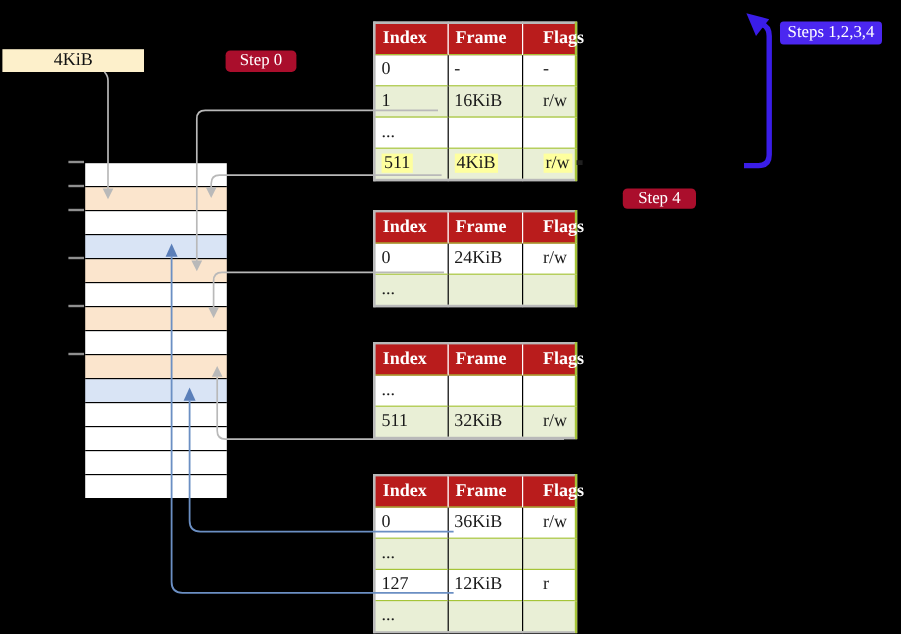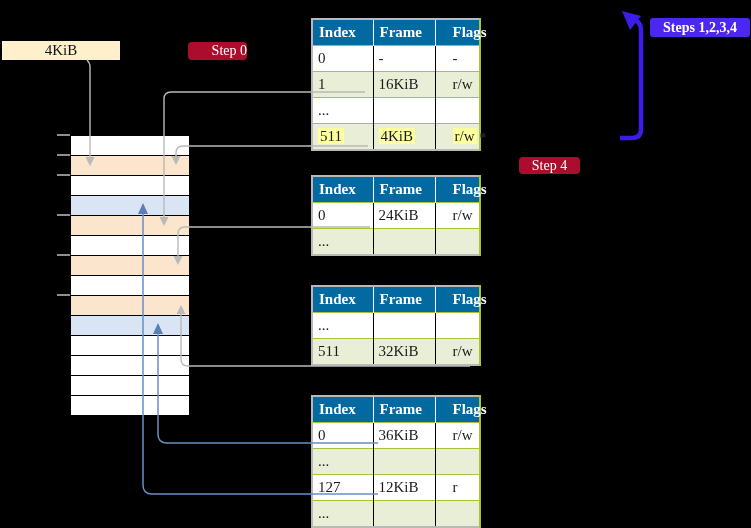--- a/index.html
+++ b/index.html
@@ -8,39 +8,39 @@
 
   
   .pagesize{position:absolute;left:2px;top:41px;width:118px;height:19px;background:#fdf0cb;
             color:#111;font-size:15px;line-height:19px;text-align:center;}
 
   
   .badge{position:absolute;color:#fff;font-size:14px;text-align:center;border-radius:4px;
          white-space:nowrap;}
   .badge.red{background:#aa0e2c;}
   .badge.blue{background:#4b27f0;border-radius:3px;}
-  #badge-step0{left:188px;top:42px;width:59px;height:18px;line-height:18px;text-align:right;}
+  #badge-step0{left:188px;top:42px;width:59px;height:18px;line-height:18px;}
   #badge-steps123{left:510px;top:19px;width:90px;height:18px;line-height:18px;}
-  #badge-steps1234{left:650px;top:18px;width:100px;height:19px;line-height:19px;font-weight:bold;}
+  #badge-steps1234{left:650px;top:18px;width:85px;height:19px;line-height:19px;}
   #badge-step4{left:519px;top:157px;width:61px;height:17px;line-height:17px;text-align:center;}
 
   
   .memcol{position:absolute;left:70px;top:135px;width:120px;border:1px solid #000;
           box-sizing:border-box;z-index:1;}
   .mrow{height:19px;border-bottom:1px solid #000;box-sizing:content-box;}
   .mrow:last-child{border-bottom:none;}
   .mrow.white{background:#ffffff;}
   .mrow.peach{background:#fbe5cd;}
   .mrow.blue{background:#d9e4f5;}
   .tick{position:absolute;left:57px;width:13px;height:2px;background:#8f8f8f;}
 
   
   table.ptable{position:absolute;left:311px;border-collapse:collapse;background:#fff;
                border:2px solid #b9b9b9;table-layout:fixed;width:168px;z-index:2;}
-  table.ptable th{background:#0369a1;color:#fff;font-weight:bold;font-size:15px;text-align:left;
+  table.ptable th{background:#b91c1c;color:#fff;font-weight:bold;font-size:15px;text-align:left;
                   padding:1px 0 2px 6px;height:22px;border-right:1px solid #fff;}
   table.ptable td{font-size:15px;color:#1a1a1a;padding:1px 0 2px 5px;height:22px;
                   border-right:1px solid #000;border-top:1px solid #a5c438;}
   table.ptable th:last-child,table.ptable td:last-child{border-right:2px solid #a5c438;padding-left:17px;}
   table.ptable tr.alt td{background:#e9efd6;}
   table.ptable tr.hl td span{background:#feff9e;padding:0 2px;}
   #table1{top:18px;} #table2{top:175px;} #table3{top:285px;} #table4{top:395px;}
 
   
   #overlay{position:absolute;left:0;top:0;z-index:5;pointer-events:none;}

